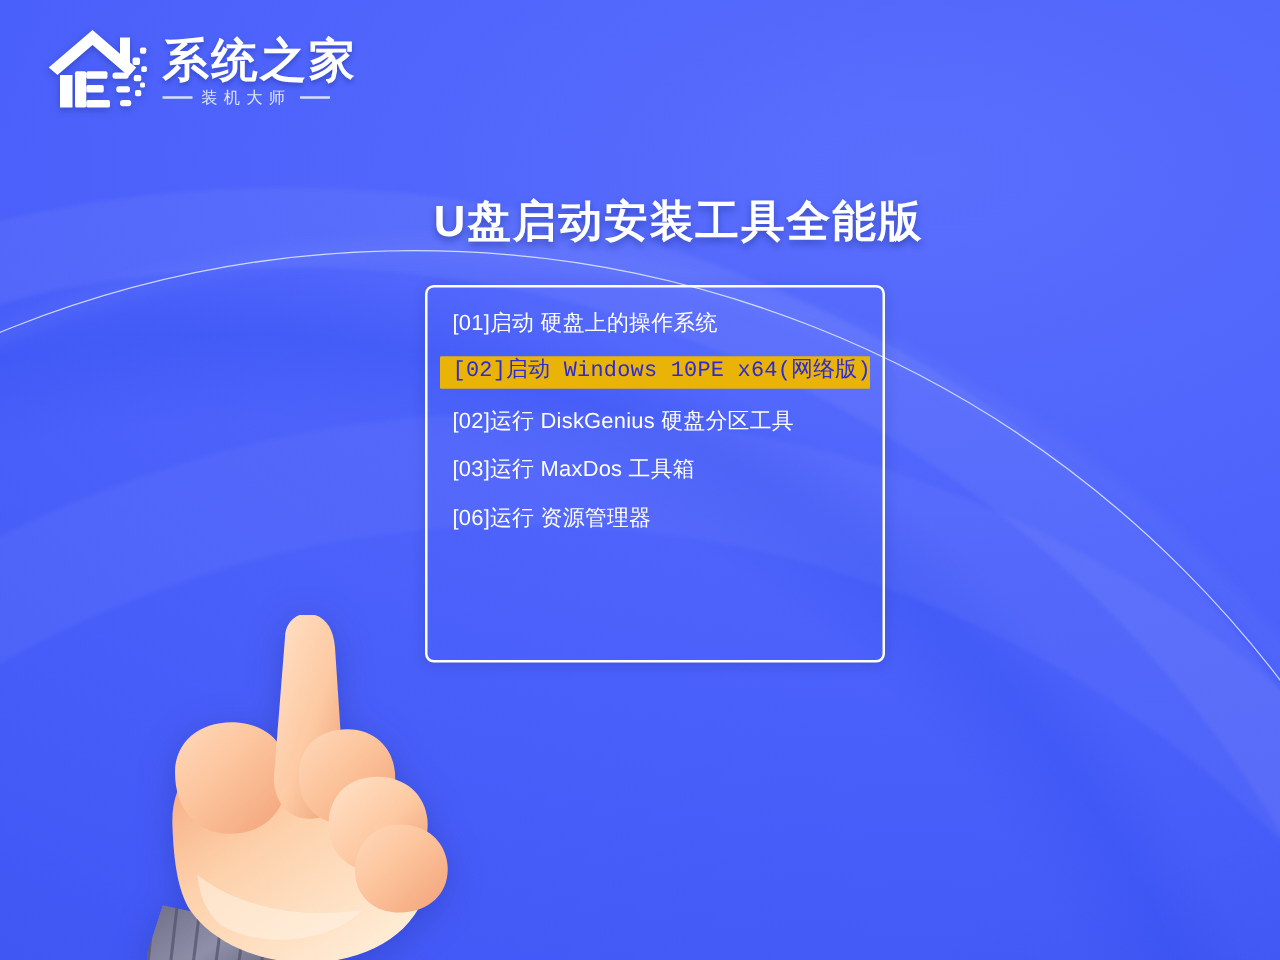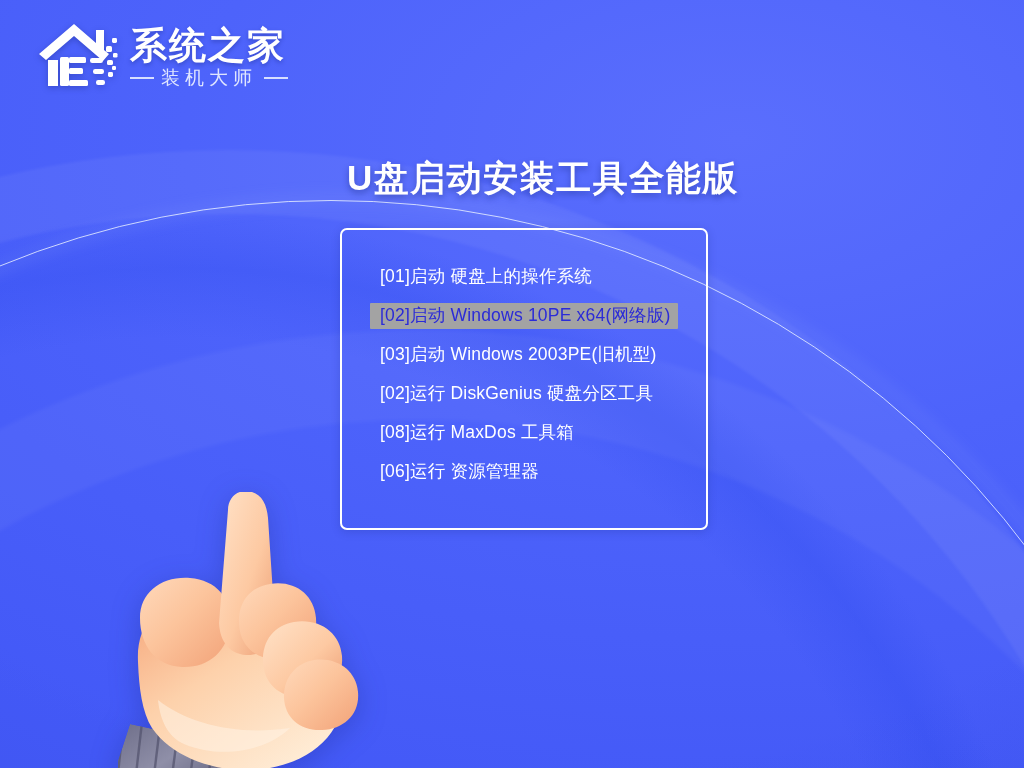--- a/index.html
+++ b/index.html
@@ -109,21 +109,21 @@
     letter-spacing: 2px;
     line-height: 1;
     text-shadow: 0 2px 4px rgba(18,32,115,0.35);
     white-space: nowrap;
   }
   .logo-sub {
     display: flex;
     align-items: center;
     gap: 7px;
     color: #e8edff;
-    font-size: 19px;
+    font-size: 13px;
     letter-spacing: 5px;
     line-height: 1;
     white-space: nowrap;
     opacity: 0.95;
   }
   .logo-sub .rule {
     display: inline-block;
     width: 24px;
     height: 2px;
     background: #e8edff;
@@ -152,40 +152,41 @@
     width: 368px;
     height: 302px;
     box-sizing: border-box;
     border: 2px solid #ffffff;
     border-radius: 7px;
     box-shadow: 0 2px 10px rgba(15,28,105,0.18);
     padding: 16px 0 0 0;
   }
   .menu-list {
     list-style: none;
-    margin: 18px;
+    margin: 0;
     padding: 0;
   }
   .menu-item {
     height: 26px;
     margin: 0 10px 13px 10px;
     display: flex;
     align-items: center;
     padding-left: 10px;
     box-sizing: border-box;
     color: #ffffff;
     font-size: 17.5px;
     line-height: 1;
     letter-spacing: 0.2px;
     white-space: nowrap;
     border-radius: 1px;
   }
   .menu-item.selected {
-    background: #a3a3a3;
+    background: #eab308;
     color: #2b2bd8;
+    font-family: Liberation Mono, monospace;
   }
   .menu-item:last-child {
     margin-bottom: 0;
   }
 
   
   .hand {
     position: absolute;
     left: 118px;
     top: 492px;
@@ -238,23 +239,22 @@
       </div>
     </div>
   </div>
 
   <div class="headline">U盘启动安装工具全能版</div>
 
   <div class="menu-panel">
     <ul class="menu-list">
       <li class="menu-item">[01]启动 硬盘上的操作系统</li>
       <li class="menu-item selected">[02]启动 Windows 10PE x64(网络版)</li>
-      <li class="menu-item">[03]启动 Windows 2003PE(旧机型)</li>
       <li class="menu-item">[02]运行 DiskGenius 硬盘分区工具</li>
-      <li class="menu-item">[08]运行 MaxDos 工具箱</li>
+      <li class="menu-item">[03]运行 MaxDos 工具箱</li>
       <li class="menu-item">[06]运行 资源管理器</li>
     </ul>
   </div>
 
   <svg class="hand" viewBox="0 0 300 290" aria-hidden="true">
     <defs>
       <linearGradient id="skinA" x1="0" y1="0" x2="1" y2="1">
         <stop offset="0%" stop-color="#ffd9bb"></stop>
         <stop offset="45%" stop-color="#fcc49c"></stop>
         <stop offset="100%" stop-color="#f2a278"></stop>

